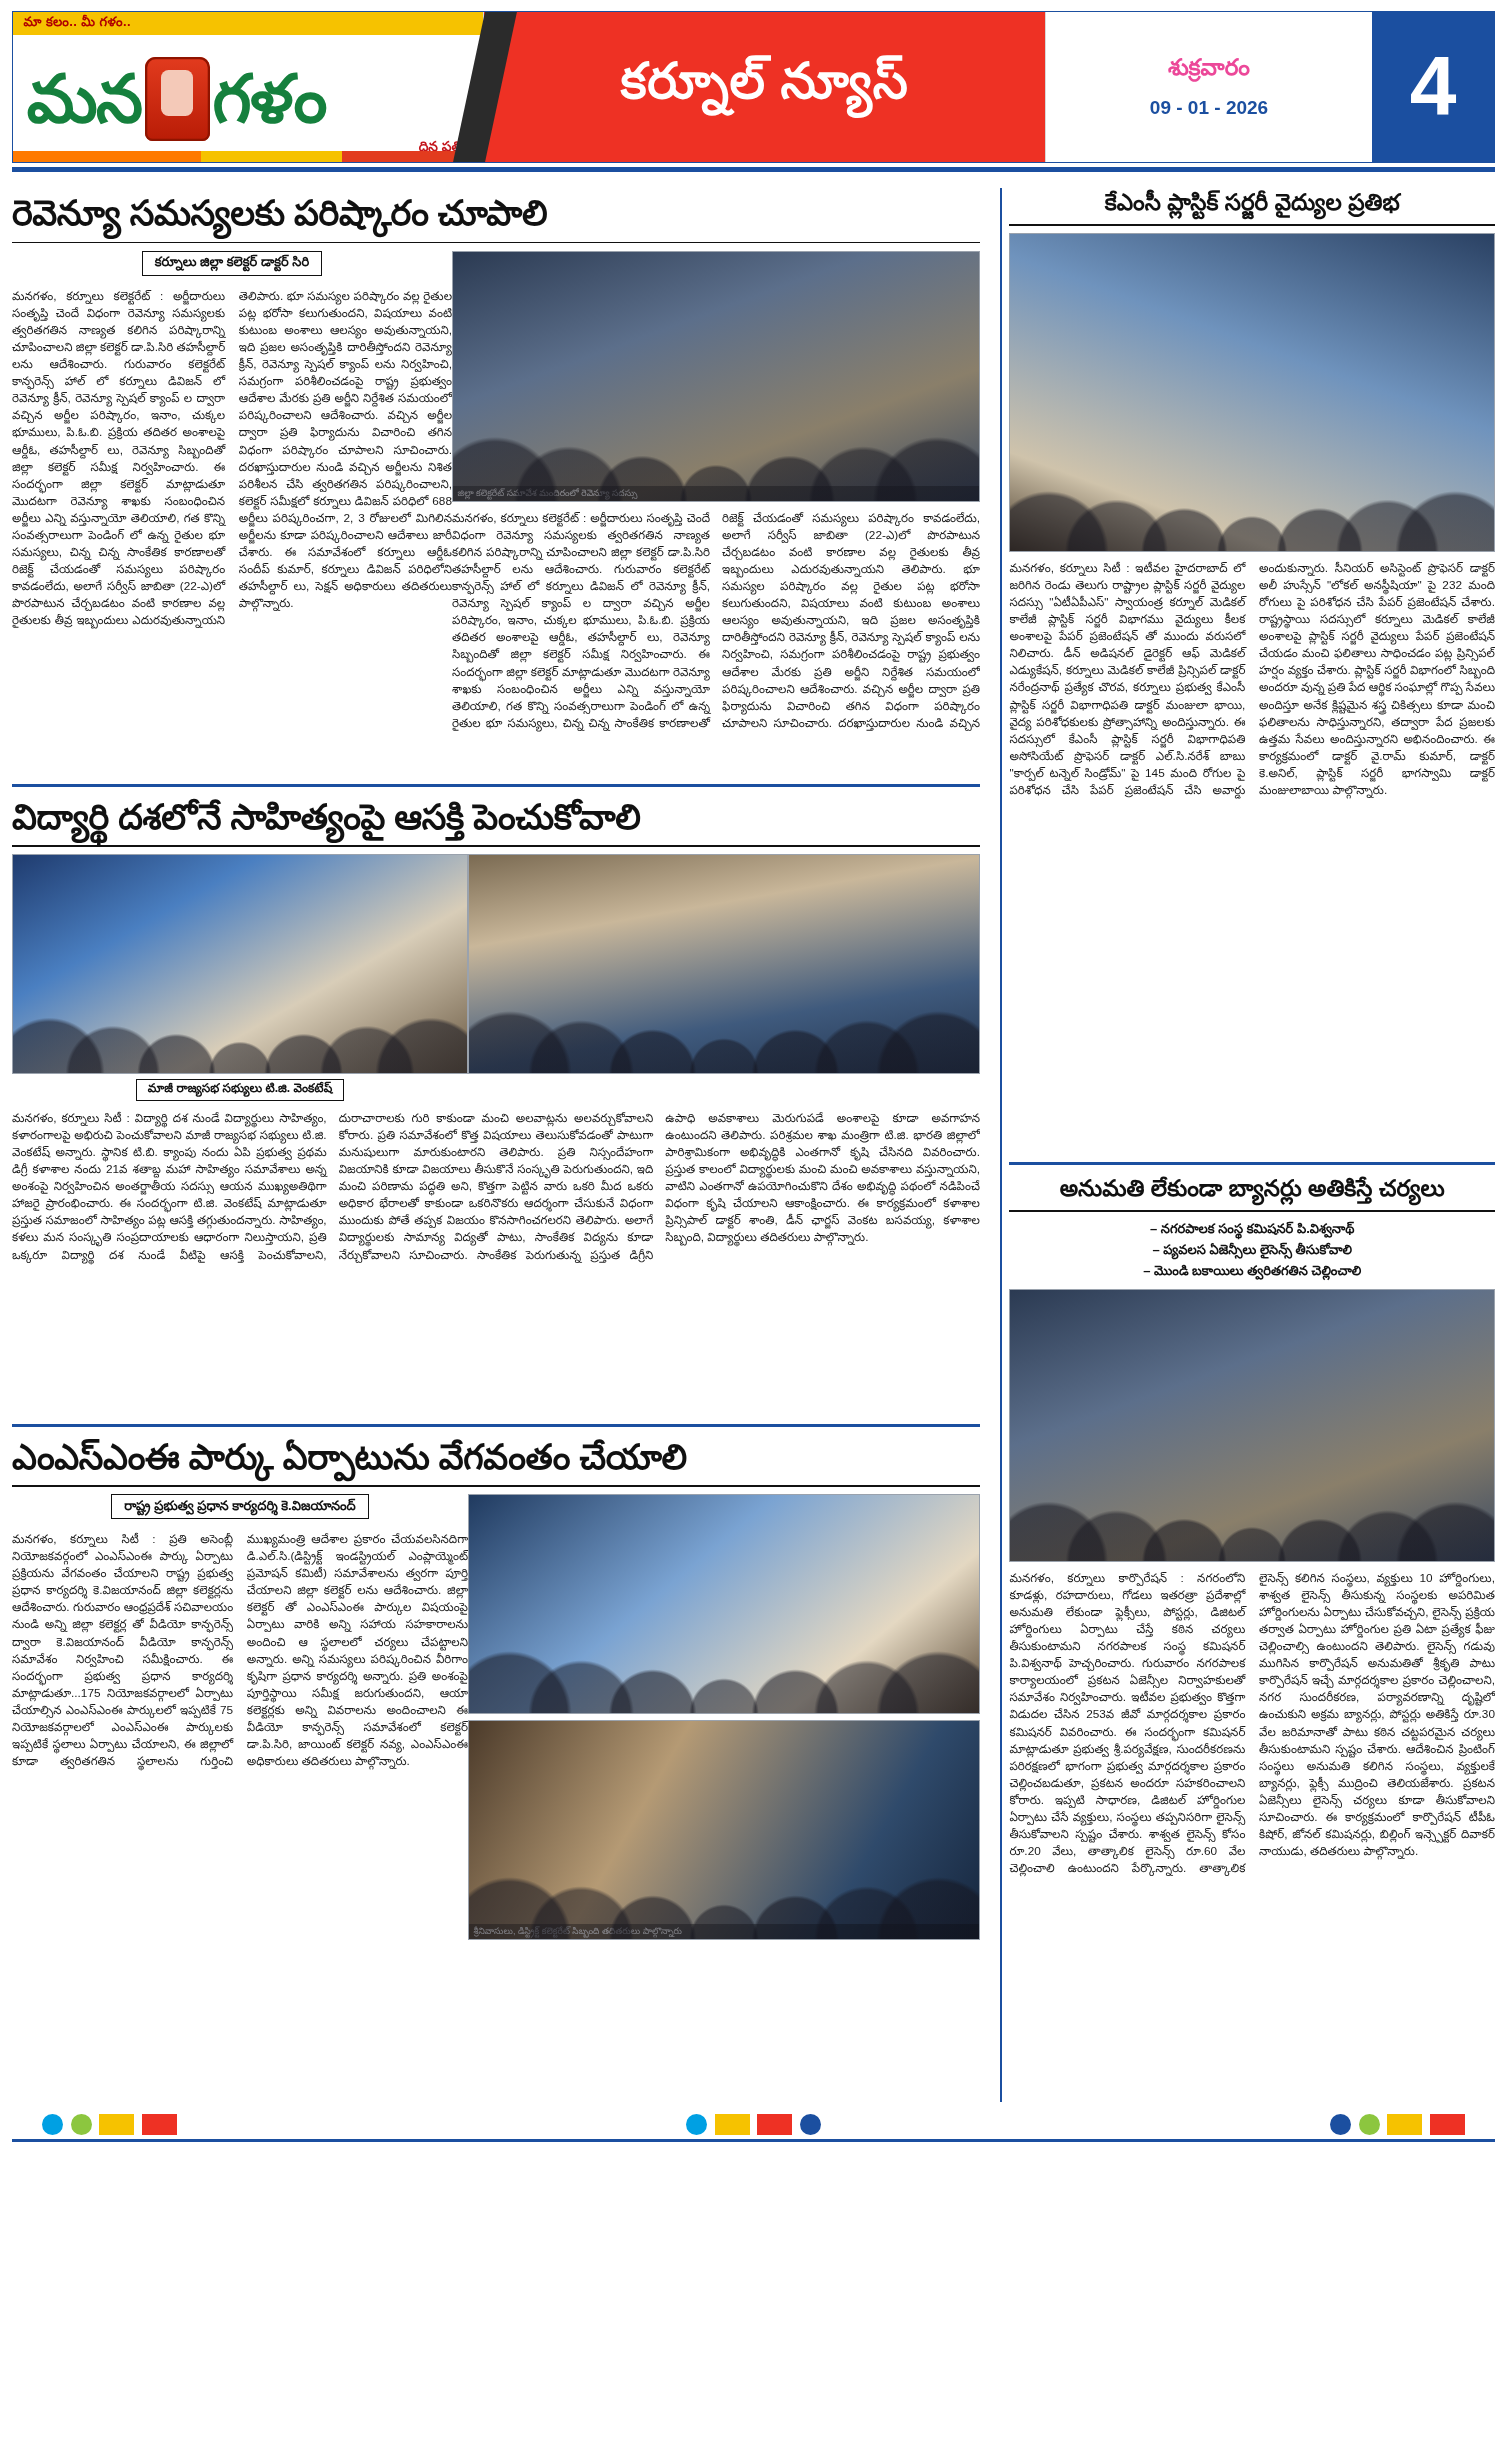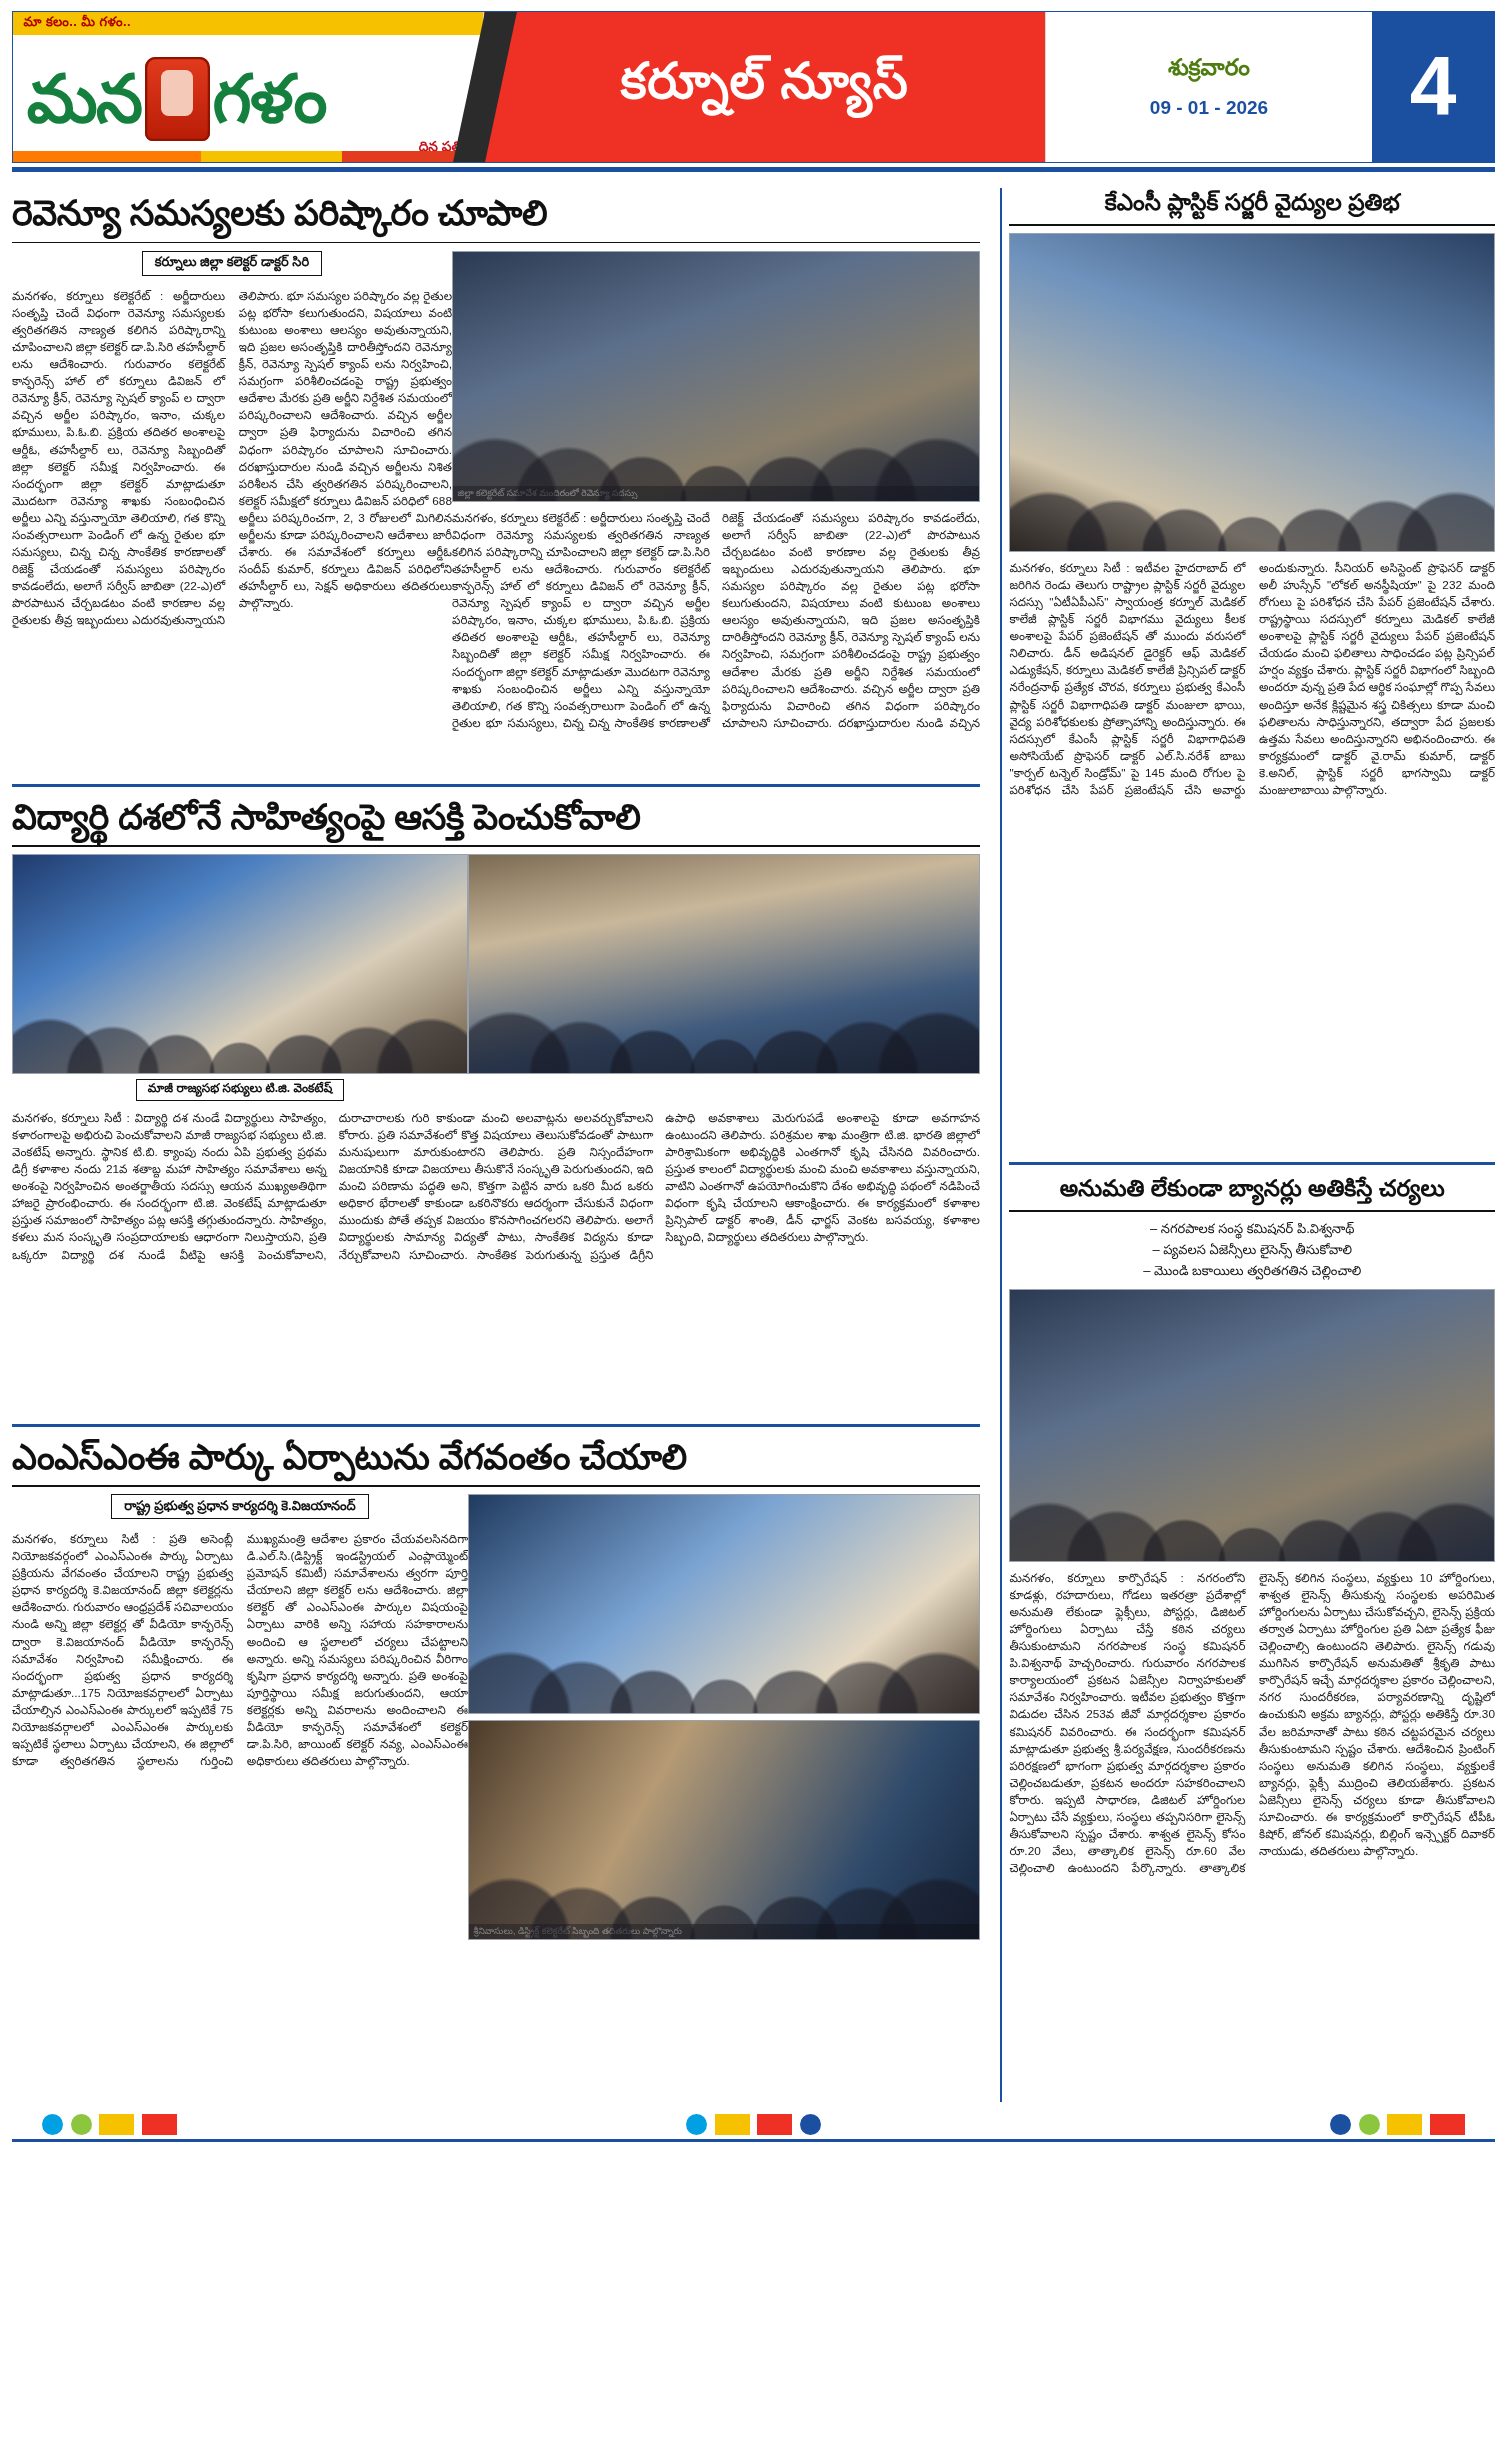--- a/index.html
+++ b/index.html
@@ -112,21 +112,21 @@
   .mast-date {
     width:327px;
     background:#fff;
     display:flex;
     flex-direction:column;
     align-items:center;
     justify-content:center;
     gap:10.6px;
     border-left:1.5px solid #d8d8d8;
   }
-  .mast-day { font-size:23px; color:#4d7c0f; font-weight:bold; }
+  .mast-day { font-size:23px; color:#ec4899; font-weight:bold; }
   .mast-dateline { font-size:19px; color:#1b4fa0; font-weight:bold; }
   .mast-pageno {
     width:122px;
     background:#1b4fa0;
     color:#fff;
     font-size:84px;
     font-weight:bold;
     display:flex;
     align-items:center;
     justify-content:center;
@@ -170,21 +170,21 @@
     color:#111;
     border:1.5px solid #111;
     display:inline-block;
     padding:2.3px 12px;
     margin:0 auto 6px auto;
   }
   .kicker-wrap { text-align:center; margin-bottom:6px; }
 
   .bullets {
     font-size:13px;
-    font-weight:normal;
+    font-weight:bold;
     color:#111;
     line-height:1.6;
     text-align:center;
     margin-bottom:7.6px;
   }
   .bullets div:before { content:"– "; }
 
   .body-text {
     font-size:11.8px;
     line-height:1.45;

